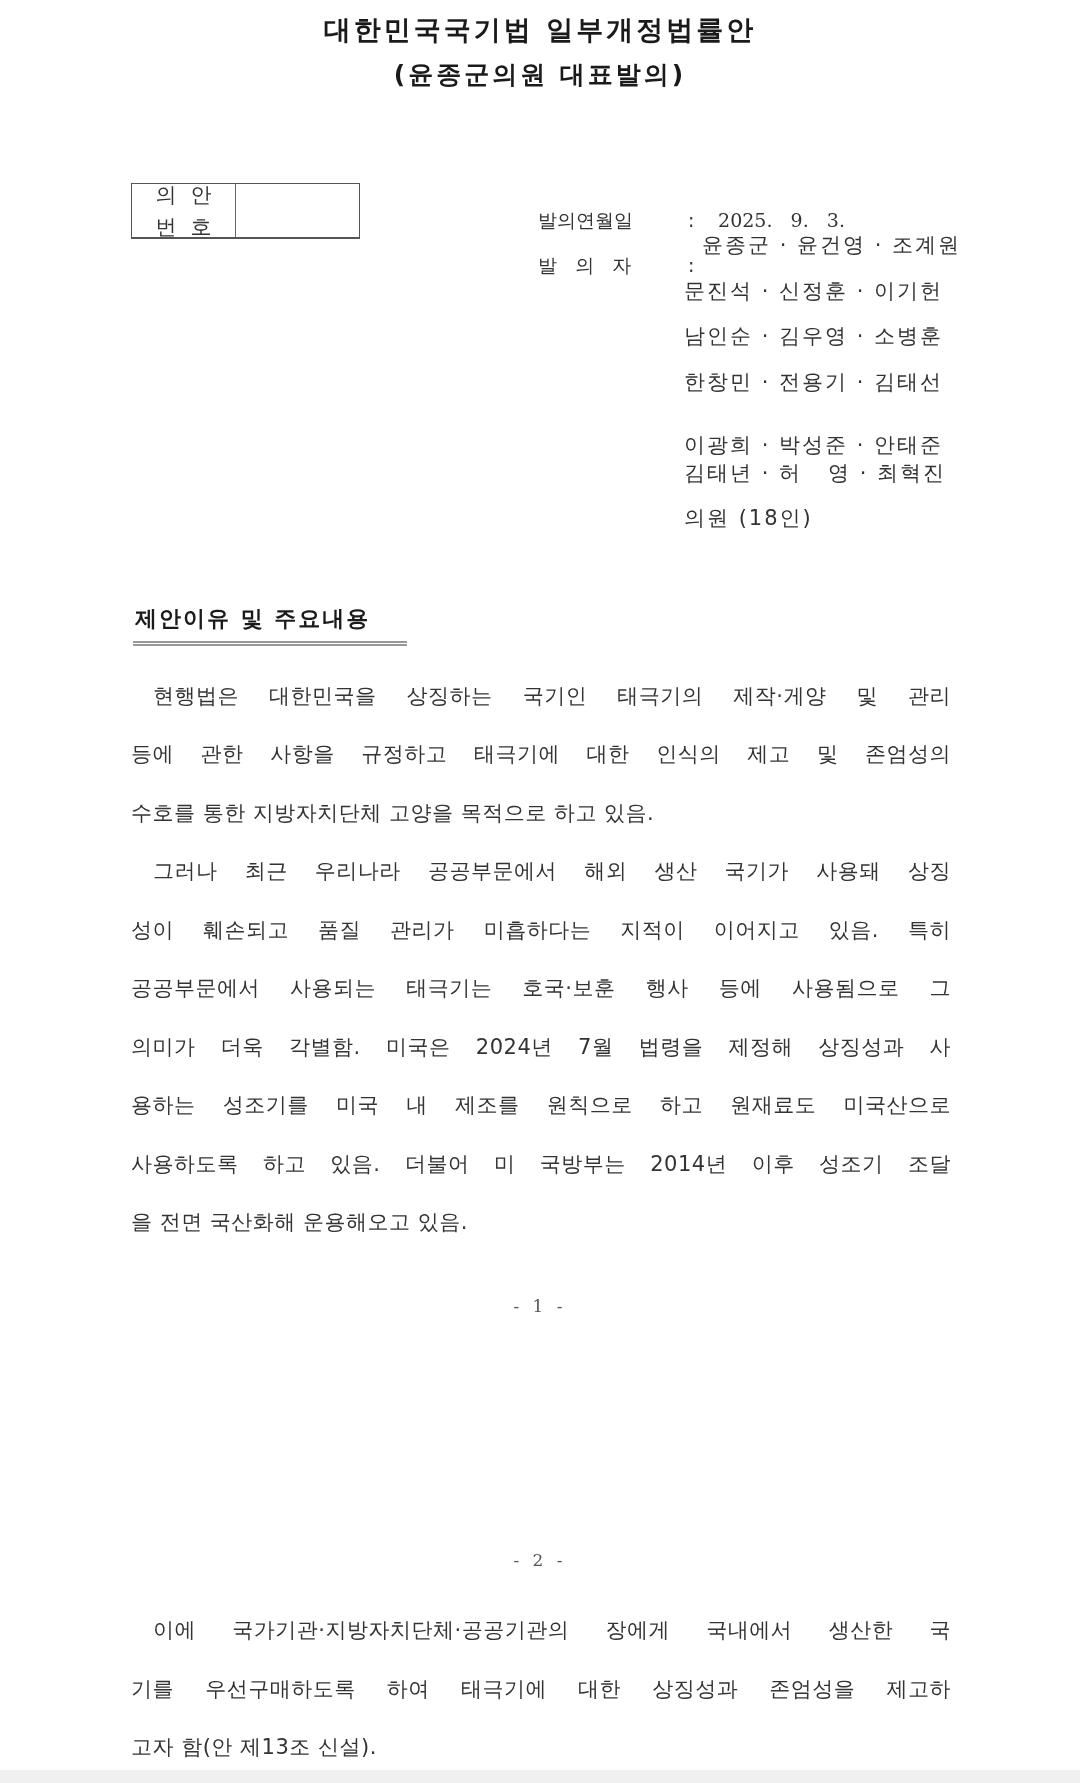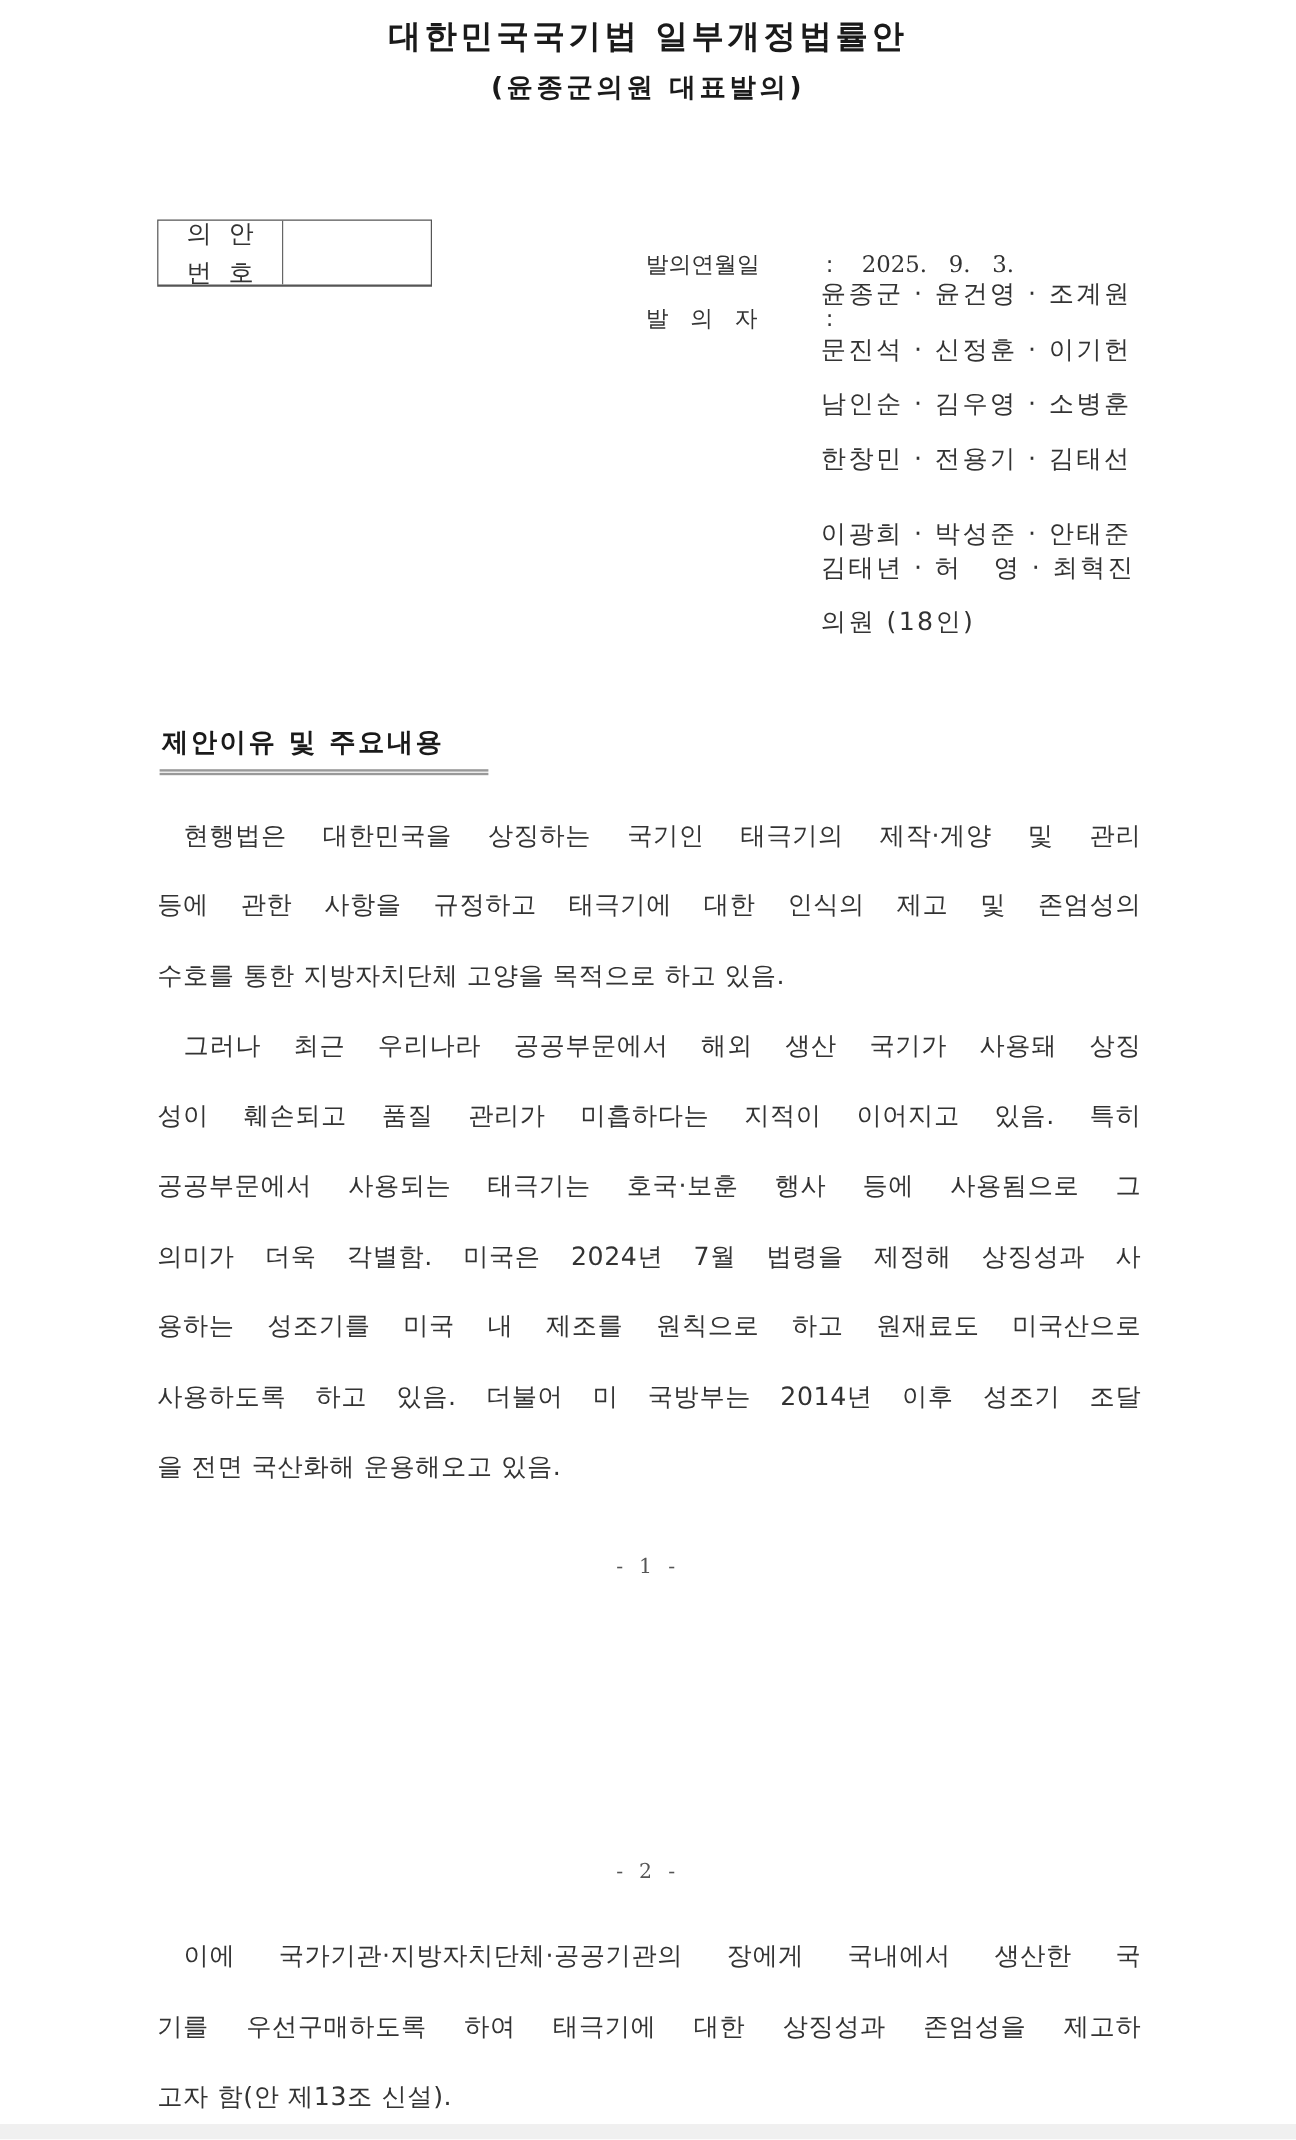--- a/index.html
+++ b/index.html
@@ -10,21 +10,21 @@
   }
   .abs { position:absolute; }
   .title {
     left:0; width:1080px; top:12px; text-align:center;
     font-family:"DejaVu Sans", sans-serif; font-weight:bold;
     font-size:27px; letter-spacing:3px; color:#1a1a1a;
   }
   .subtitle {
     left:0; width:1080px; top:58px; text-align:center;
     font-family:"DejaVu Sans", sans-serif; font-weight:bold;
-    font-size:22px; letter-spacing:3px; color:#1a1a1a;
+    font-size:25px; letter-spacing:3px; color:#1a1a1a;
   }
   .bill-table {
     left:131px; top:183px; width:229px; height:56px;
     border:1.5px solid #555; box-sizing:border-box; display:flex;
     border-bottom:2.5px solid #555;
   }
   .bill-label {
     width:104px; border-right:1.5px solid #666; box-sizing:border-box;
     display:flex; flex-direction:column; justify-content:center; align-items:center;
     font-family:"DejaVu Sans", sans-serif; font-size:21px; color:#333; line-height:32px;
@@ -83,21 +83,21 @@
   </div>
 </div>
 
 <div class="abs meta-row" style="left:526px; top:186px;">
   <span class="meta-label">발의연월일</span><span class="meta-colon">:</span><span class="num">2025.   9.   3.</span>
 </div>
 <div class="abs meta-row" style="left:526px; top:231px;">
   <span class="meta-label">발   의   자</span><span class="meta-colon">:</span>
 </div>
 
-<div class="abs sponsor-line" style="top:231px;">윤종군 · 윤건영 · 조계원</div>
+<div class="abs sponsor-line" style="top:231px;margin-left:18px;">윤종군 · 윤건영 · 조계원</div>
 <div class="abs sponsor-line" style="top:277px;">문진석 · 신정훈 · 이기헌</div>
 <div class="abs sponsor-line" style="top:322px;">남인순 · 김우영 · 소병훈</div>
 <div class="abs sponsor-line" style="top:368px;">한창민 · 전용기 · 김태선</div>
 <div class="abs sponsor-line" style="top:431px;">이광희 · 박성준 · 안태준</div>
 <div class="abs sponsor-line" style="top:459px;">김태년 · 허   영 · 최혁진</div>
 <div class="abs sponsor-line" style="top:504px;">의원 (18인)</div>
 
 <div class="abs section-heading">제안이유 및 주요내용</div>
 <div class="abs heading-rule"></div>
 

